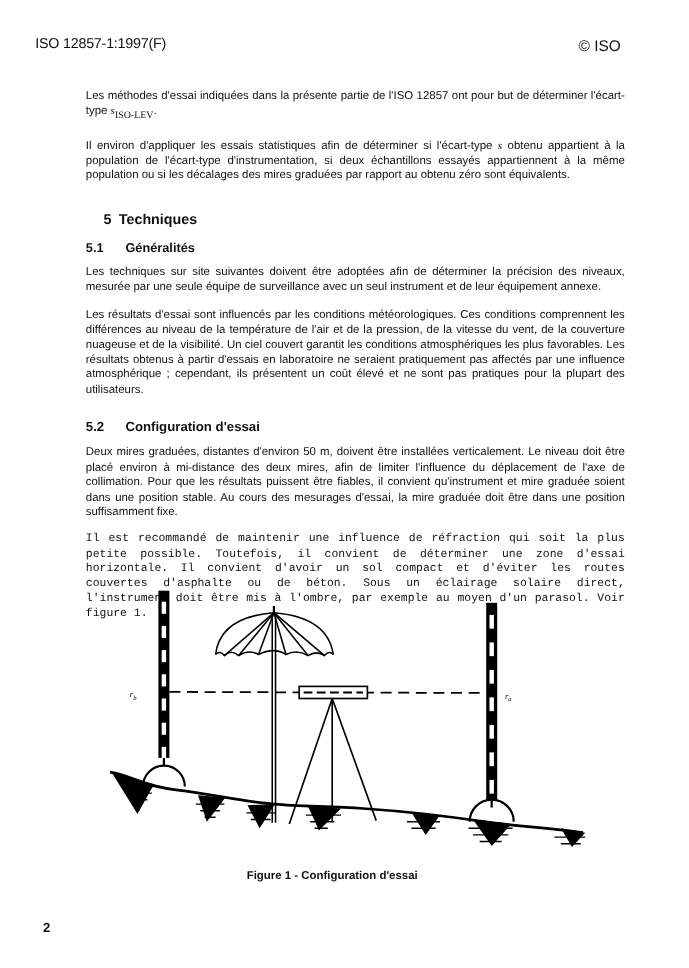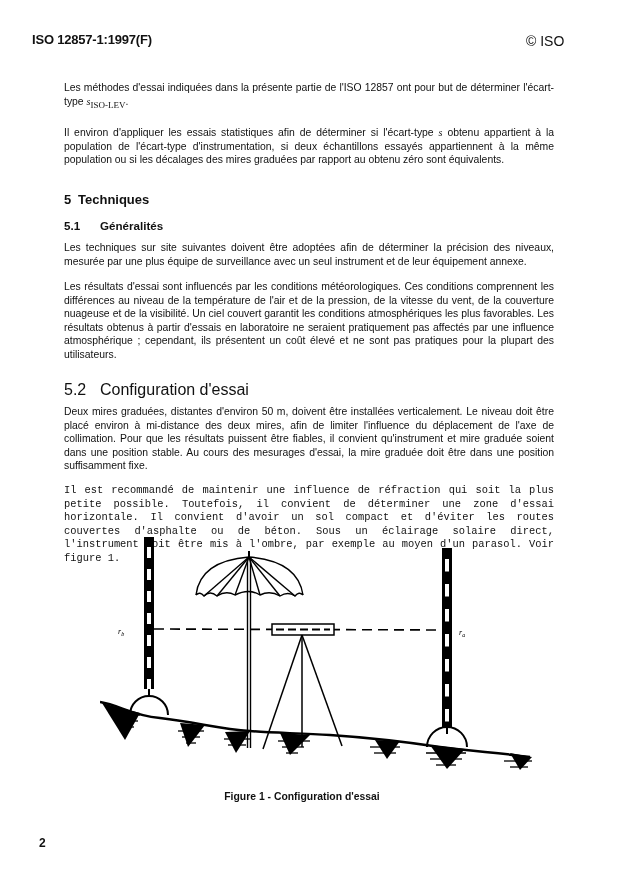--- a/index.html
+++ b/index.html
@@ -2,36 +2,36 @@
 <html><head>
 <meta charset="utf-8">
 <style>
   html, body { margin: 0; padding: 0; background: #ffffff; }
   body {
     width: 626px; height: 880px; position: relative; overflow: hidden;
     font-family: "Liberation Sans", sans-serif; color: #111;
   }
   .hdr-left {
     position: absolute; left: 32px; top: 32px;
-    font-weight: bold; font-size: 13px; letter-spacing: -0.2px;
+    font-weight: normal; font-size: 13px; letter-spacing: -0.2px;
   }
   .hdr-right {
     position: absolute; left: 526px; top: 33px;
     font-size: 14px;
   }
-  .content { position: absolute; left: 64px; width: 490px; }
+  .content { position: absolute; left: 78px; width: 490px; }
   p.para {
     margin: 0; font-size: 10.4px; line-height: 13.6px;
     text-align: justify;
   }
   .p1 { top: 81px; }
   .p2 { top: 126px; }
-  .h1 { top: 192px; font-weight: bold; font-size: 13px; }
+  .h1 { top: 192px; font-weight: bold; font-size: 13px; margin-left: 16px; }
   .h2a { top: 219px; font-weight: bold; font-size: 11.6px; }
-  .h2b { top: 381px; font-weight: normal; font-size: 16px; }
+  .h2b { top: 381px; font-weight: bold; font-size: 12px; }
   .p3 { top: 241px; }
   .p4 { top: 280px; }
   .p5 { top: 405px; }
   .p6 { top: 484px; font-family: Liberation Mono, monospace; }
   .num { display: inline-block; width: 36px; }
   .num1 { display: inline-block; width: 14px; }
   .sym { font-family: "Liberation Serif", serif; font-style: italic; font-size: 10px; }
   .sub { font-family: "Liberation Serif", serif; font-size: 9px; vertical-align: -3px; }
   #figure { position: absolute; left: 100px; top: 535px; }
   .caption {
@@ -59,21 +59,21 @@
 </p>
 
 <div class="content h1" style="position:absolute;">
   <span class="num1">5</span><span>Techniques</span>
 </div>
 
 <div class="content h2a" style="position:absolute;">
   <span class="num">5.1</span><span>Généralités</span>
 </div>
 
-<p class="content para p3" style="position:absolute;">Les techniques sur site suivantes doivent être adoptées afin de déterminer la précision des niveaux, mesurée par une plus équipe de surveillance avec un seul instrument et de leur équipement annexe.</p>
+<p class="content para p3" style="position:absolute;">Les techniques sur site suivantes doivent être adoptées afin de déterminer la précision des niveaux, mesurée par une seule équipe de surveillance avec un seul instrument et de leur équipement annexe.</p>
 <p class="content para p4" style="position:absolute;">Les résultats d'essai sont influencés par les conditions météorologiques. Ces conditions comprennent les différences au niveau de la température de l'air et de la pression, de la vitesse du vent, de la couverture nuageuse et de la visibilité. Un ciel couvert garantit les conditions atmosphériques les plus favorables. Les résultats obtenus à partir d'essais en laboratoire ne seraient pratiquement pas affectés par une influence atmosphérique ; cependant, ils présentent un coût élevé et ne sont pas pratiques pour la plupart des utilisateurs.</p>
 
 <div class="content h2b" style="position:absolute;">
   <span class="num">5.2</span><span>Configuration d'essai</span>
 </div>
 
 <p class="content para p5" style="position:absolute;">Deux mires graduées, distantes d'environ 50 m, doivent être installées verticalement. Le niveau doit être placé environ à mi-distance des deux mires, afin de limiter l'influence du déplacement de l'axe de collimation. Pour que les résultats puissent être fiables, il convient qu'instrument et mire graduée soient dans une position stable. Au cours des mesurages d'essai, la mire graduée doit être dans une position suffisamment fixe.</p>
 <p class="content para p6" style="position:absolute;">Il est recommandé de maintenir une influence de réfraction qui soit la plus petite possible. Toutefois, il convient de déterminer une zone d'essai horizontale. Il convient d'avoir un sol compact et d'éviter les routes couvertes d'asphalte ou de béton. Sous un éclairage solaire direct, l'instrument doit être mis à l'ombre, par exemple au moyen d'un parasol. Voir figure 1.</p>
 
 <svg id="figure" width="440" height="250" viewBox="0 0 440 250">

